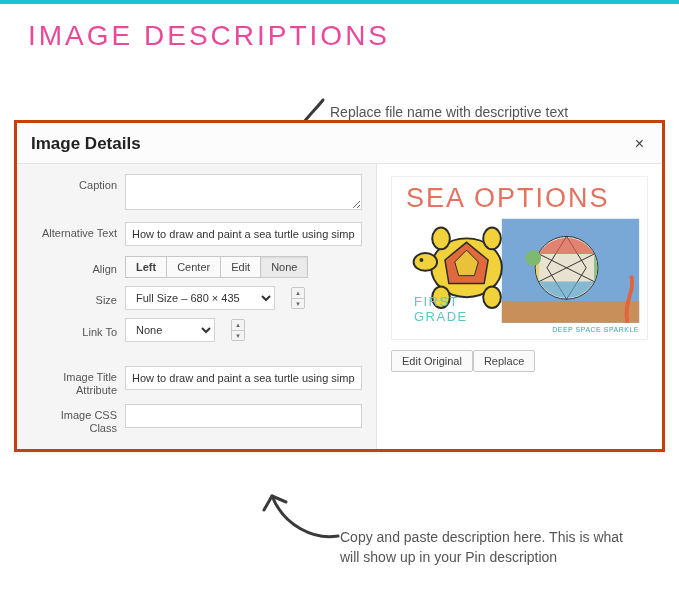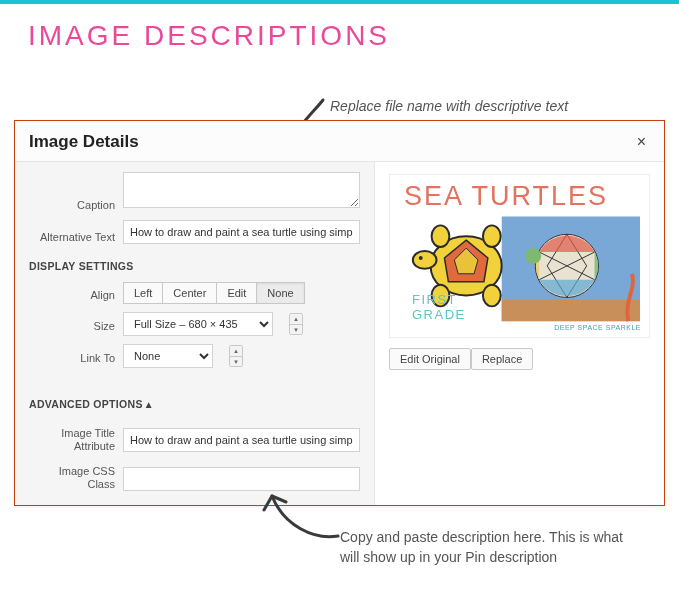--- a/index.html
+++ b/index.html
@@ -18,30 +18,30 @@
     letter-spacing: 3px;
     color: #ec4899;
     margin: 16px 0 8px 28px;
   }
   .annotation {
     position: absolute;
     font-size: 14px;
     color: #555;
     line-height: 1.4;
   }
-  .anno1 { left: 330px; top: 97px; font-style: italic; }
+  .anno1 { left: 330px; top: 103px; }
   .anno2 { left: 340px; top: 528px; width: 300px; }
   .arrow { position: absolute; pointer-events: none; }
   .modal {
     position: absolute;
     left: 14px;
     top: 120px;
     width: 651px;
     background: #000000;
-    border: 1px solid #c2410c;
+    border: 3px solid #c2410c;
     box-shadow: 0 1px 3px rgba(0,0,0,0.08);
   }
   .modal-header {
     display: flex;
     justify-content: space-between;
     align-items: center;
     padding: 10px 14px 8px 14px;
     border-bottom: 1px solid #e5e5e5;
     background: #fcfcfc;
   }
@@ -60,21 +60,21 @@
   }
   .field-group {
     padding: 10px 14px 6px 14px;
     display: flex;
     flex-direction: column;
     gap: 8px;
     background: #f5f5f5;
   }
   .field-row {
     display: flex;
-    align-items: flex-end;
+    align-items: flex-start;
     gap: 8px;
   }
   .field-label {
     width: 86px;
     text-align: right;
     font-size: 11px;
     color: #555;
     padding-top: 5px;
     line-height: 1.15;
   }
@@ -104,21 +104,21 @@
   .btn-group { display: inline-flex; }
   .seg-btn {
     border: 1px solid #c8c8c8;
     background: #fafafa;
     font-size: 11px;
     color: #444;
     padding: 4px 10px;
     cursor: pointer;
     margin-left: -1px;
   }
-  .seg-btn:first-child { margin-left: 0; }
+  .seg-btn:first-child { margin-left: 0; font-weight: bold; }
   .seg-btn.active { background: #ebebeb; font-weight: 500; box-shadow: inset 0 1px 2px rgba(0,0,0,0.08); }
   select.sel {
     height: 24px;
     background: #fff;
   }
   .sel-wrap { display: flex; align-items: center; gap: 16px; }
   .sel-wrap .sel { flex: 1; }
   .stepper {
     display: inline-flex;
     flex-direction: column;
@@ -216,21 +216,20 @@
           </div>
         </div>
         <div class="field-row">
           <div class="field-label">Alternative Text</div>
           <div class="field-input">
             <input class="txt" type="text" value="How to draw and paint a sea turtle using simple art suppl" style="">
           </div>
         </div>
       </div>
 
-      <div class="section-head">DISPLAY SETTINGS</div>
 
       <div class="field-group" style="padding-top:4px;">
         <div class="field-row" style="align-items:center;">
           <div class="field-label">Align</div>
           <div class="field-input">
             <div class="btn-group">
               <button class="seg-btn">Left</button>
               <button class="seg-btn">Center</button>
               <button class="seg-btn">Edit</button>
               <button class="seg-btn active">None</button>
@@ -258,42 +257,41 @@
             <span class="stepper">
                 <span>▴</span>
                 <span>▾</span>
               </span>
           </div>
         </div>
       </div>
 
       <div style="height:14px;"></div>
 
-      <div class="adv-head">ADVANCED OPTIONS ▴</div>
 
       <div class="field-group" style="padding-top:4px; padding-bottom:14px;">
         <div class="field-row">
           <div class="field-label">Image Title Attribute</div>
           <div class="field-input">
             <input class="txt" type="text" value="How to draw and paint a sea turtle using simple art suppl" style="">
           </div>
         </div>
         <div class="field-row">
           <div class="field-label">Image CSS Class</div>
           <div class="field-input">
             <input class="txt" type="text" value="" style="">
           </div>
         </div>
       </div>
 
     </div>
 
     <div class="right-col">
       <div class="preview">
-        <div class="sea-title">SEA TURTLES</div>
+        <div class="sea-title">SEA OPTIONS</div>
 
         <svg width="100%" height="100%" viewBox="0 0 260 164" style="position:absolute;inset:0;">
 
           <rect x="112" y="42" width="140" height="106" fill="#7aa8d6"></rect>
           <rect x="112" y="126" width="140" height="22" fill="#c98f5a"></rect>
 
           <circle cx="178" cy="92" r="32" fill="#e7e3d0" stroke="#333" stroke-width="1"></circle>
           <path d="M178 60 L198 92 L178 124 L158 92 Z" fill="none" stroke="#333"></path>
           <path d="M150 78 L206 106 M150 106 L206 78" stroke="#333" stroke-width="1"></path>
           <path d="M150 78 A32 32 0 0 1 206 78" fill="#e05a4a" opacity="0.7"></path>

